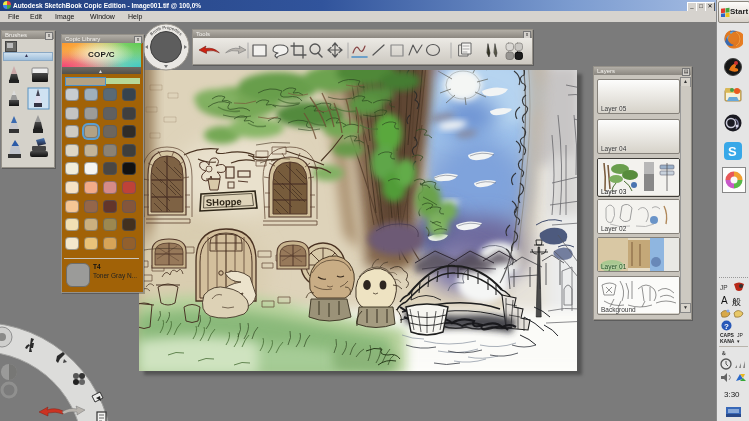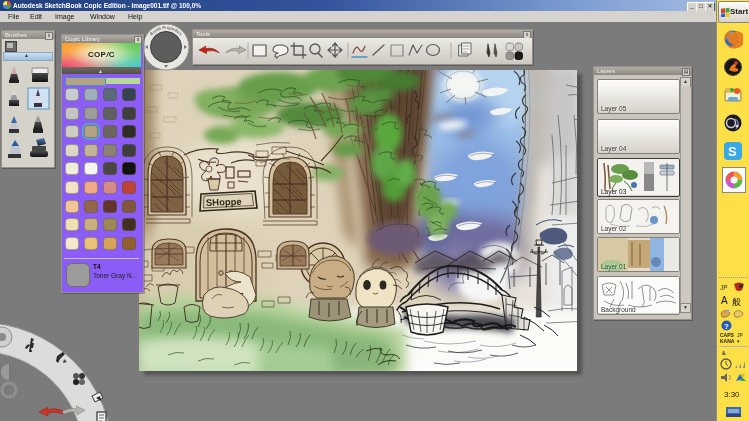--- a/index.html
+++ b/index.html
@@ -500,21 +500,21 @@
 <path d="M11 78 l 4 6 l -8 1 z" fill="#2a5aa8"></path>
       <path d="M7 84 l 8 0 l 2 9 l -12 1 z" fill="#c0c4cc"></path>
       <rect x="4" y="92" width="13" height="4" fill="#333"></rect>
 
 <path d="M32 78 l 8 -2 l 2 6 l -8 2 z" fill="url(#bgb)"></path>
       <rect x="28" y="84" width="14" height="5" rx="1" fill="#444"></rect>
       <rect x="26" y="89" width="18" height="6" rx="2" fill="url(#bgm)"></rect>
 </svg>
 </div>
 
-<div id="copic" class="abs panel" style="left:61px;top:34px;width:81px;height:257px;background:#8b5cf6;">
+<div id="copic" class="abs panel" style="left:61px;top:34px;width:81px;height:257px;background:#a16207;">
 <div class="ptitle">Copic Library<div class="pclose">x</div></div>
 <div class="abs" style="left:0px;top:8px;width:79px;height:24px;background:
 radial-gradient(ellipse 60% 80% at 50% 45%, rgba(248,244,220,.9), rgba(248,244,220,0) 70%),
 radial-gradient(ellipse at 0% 0%, rgba(255,150,40,.95), rgba(255,150,40,0) 55%),
 radial-gradient(ellipse at 0% 100%, rgba(245,60,120,.95), rgba(245,60,120,0) 55%),
 radial-gradient(ellipse at 100% 0%, rgba(90,200,80,.95), rgba(90,200,80,0) 55%),
 radial-gradient(ellipse at 100% 100%, rgba(60,200,200,.95), rgba(60,200,200,0) 60%),
 linear-gradient(90deg,#f0c060,#e8e8a0 45%,#a0d890);"></div>
 <div class="abs" style="left:26px;top:15px;font-size:8px;font-weight:bold;color:#1a1a1a;font-family:'Liberation Sans';letter-spacing:0.3px;">COP<span style="font-style:italic">/</span>C</div>
 <div class="abs" style="left:0px;top:32px;width:79px;height:7px;background:linear-gradient(180deg,#6e6a64,#53504a);"></div>
@@ -664,21 +664,21 @@
       <circle cx="82" cy="62" r="3" fill="#666"></circle>
 <path d="M92 76 l 8 -4 l 3 6 l -8 4 z" fill="#f0f0ee" stroke="#333" stroke-width="1"></path>
 <path d="M96 78 l 5 3 l -1 -5 z" fill="#222"></path>
 <rect x="97" y="92" width="9" height="11" fill="#f2f2f0" stroke="#333" stroke-width="1.2"></rect>
 <path d="M99 95 h 5 M99 98 h 5 M99 101 h 3" stroke="#444" stroke-width="0.8"></path>
 </g>
 <path d="M63 91 q -8 -4 -16 -1 l 1 -3 l -9 5 l 9 4 l 0 -3 q 8 -2 15 1 z" fill="#cc3322" stroke="#881f12" stroke-width="0.5"></path>
 <path d="M62 92 q 7 -5 15 -3 l -1 -3 l 9 4 l -8 5 l 0 -3 q -8 -1 -13 2 z" fill="#b8b4ae" stroke="#777" stroke-width="0.5"></path>
 </svg>
 
-<div id="taskbar" class="abs" style="left:716px;top:0;width:33px;height:421px;background:#fde047;border-left:1px solid #8a8a8a;">
+<div id="taskbar" class="abs" style="left:716px;top:0;width:33px;height:421px;background:#e5e5e5;border-left:1px solid #8a8a8a;">
 <div class="abs" style="left:1px;top:1px;width:30px;height:20px;background:linear-gradient(180deg,#fdfcfa,#d8d2ca);border:1px solid #8a867e;border-radius:2px;">
 <svg width="11" height="12" style="position:absolute;left:1px;top:3px;">
         <g transform="skewY(-8)">
           <rect x="1" y="4" width="4" height="4.5" fill="#e03c2c"></rect>
           <rect x="5.5" y="4" width="4" height="4.5" fill="#48a43c"></rect>
           <rect x="1" y="9" width="4" height="4.5" fill="#2c64c8"></rect>
           <rect x="5.5" y="9" width="4" height="4.5" fill="#ecc31c"></rect>
         </g>
       </svg>
 <span style="position:absolute;left:11px;top:5px;font-size:8px;font-weight:bold;color:#222;">Start</span>

